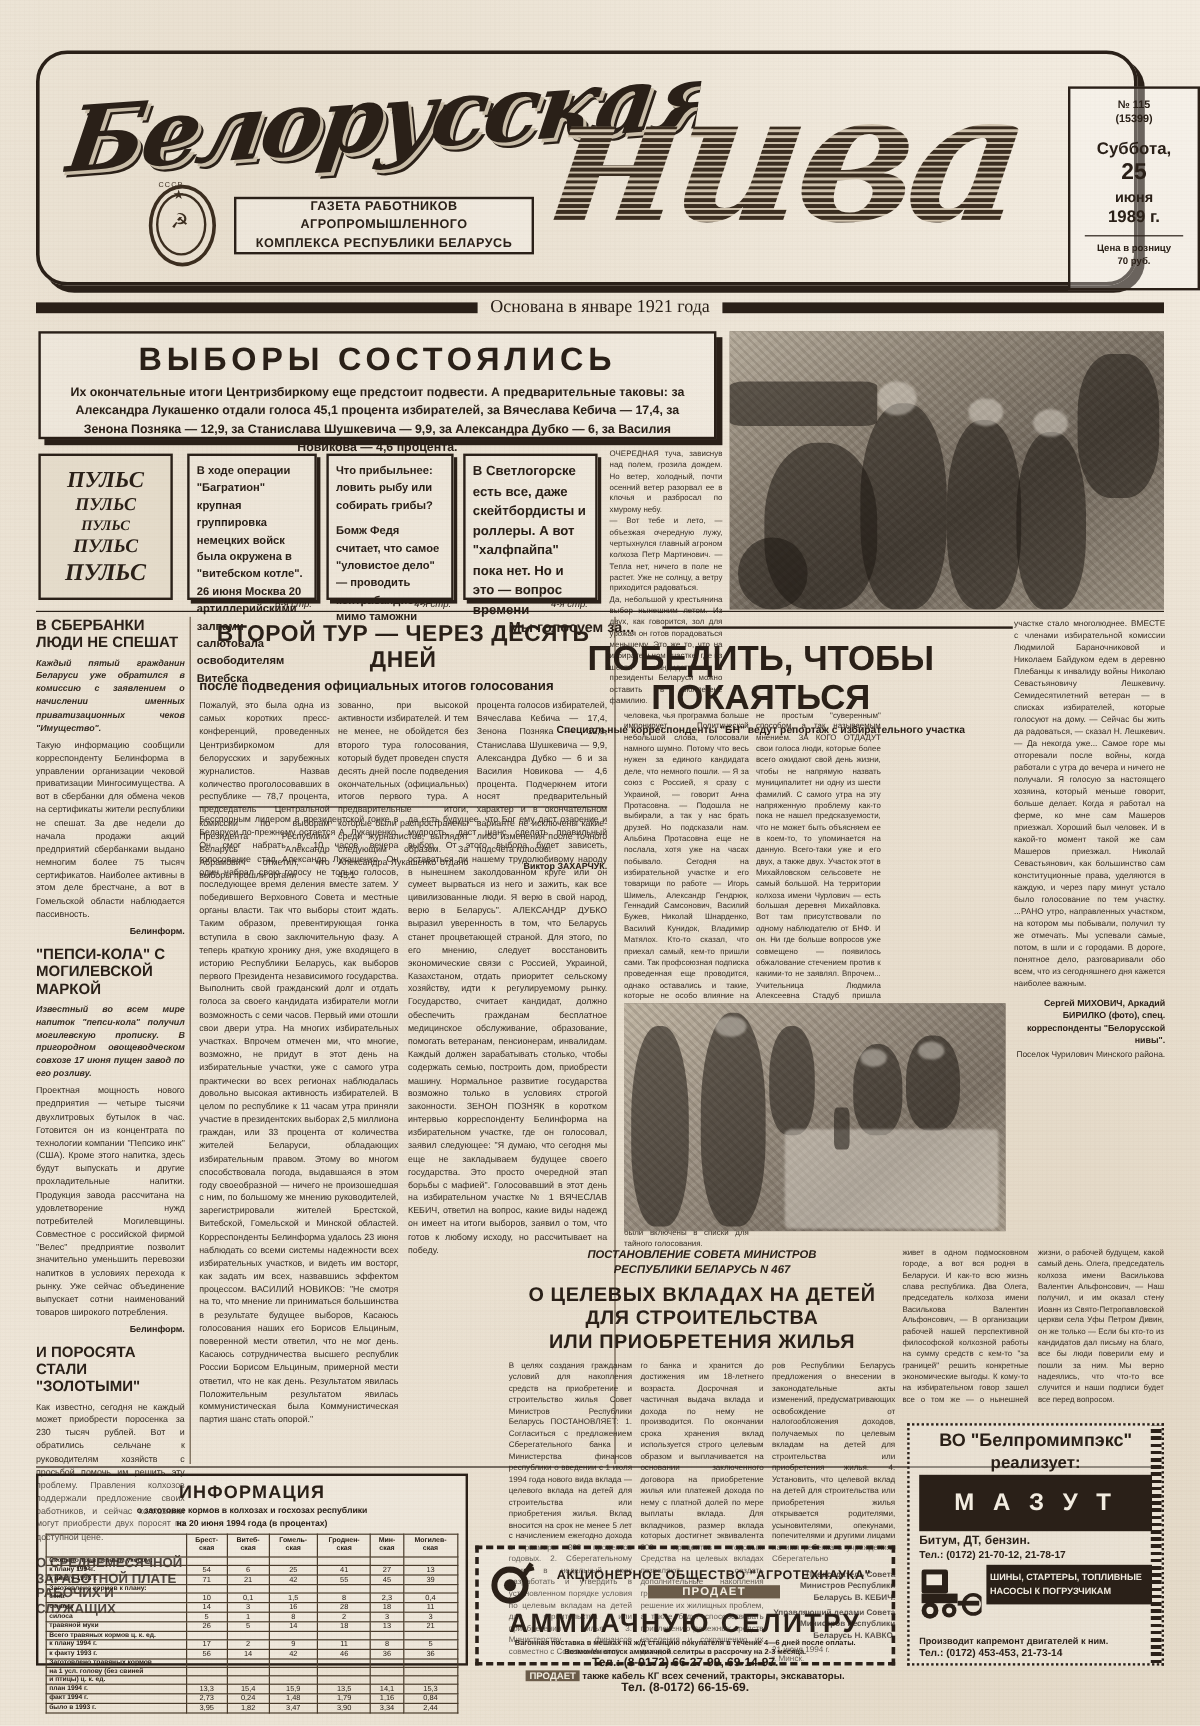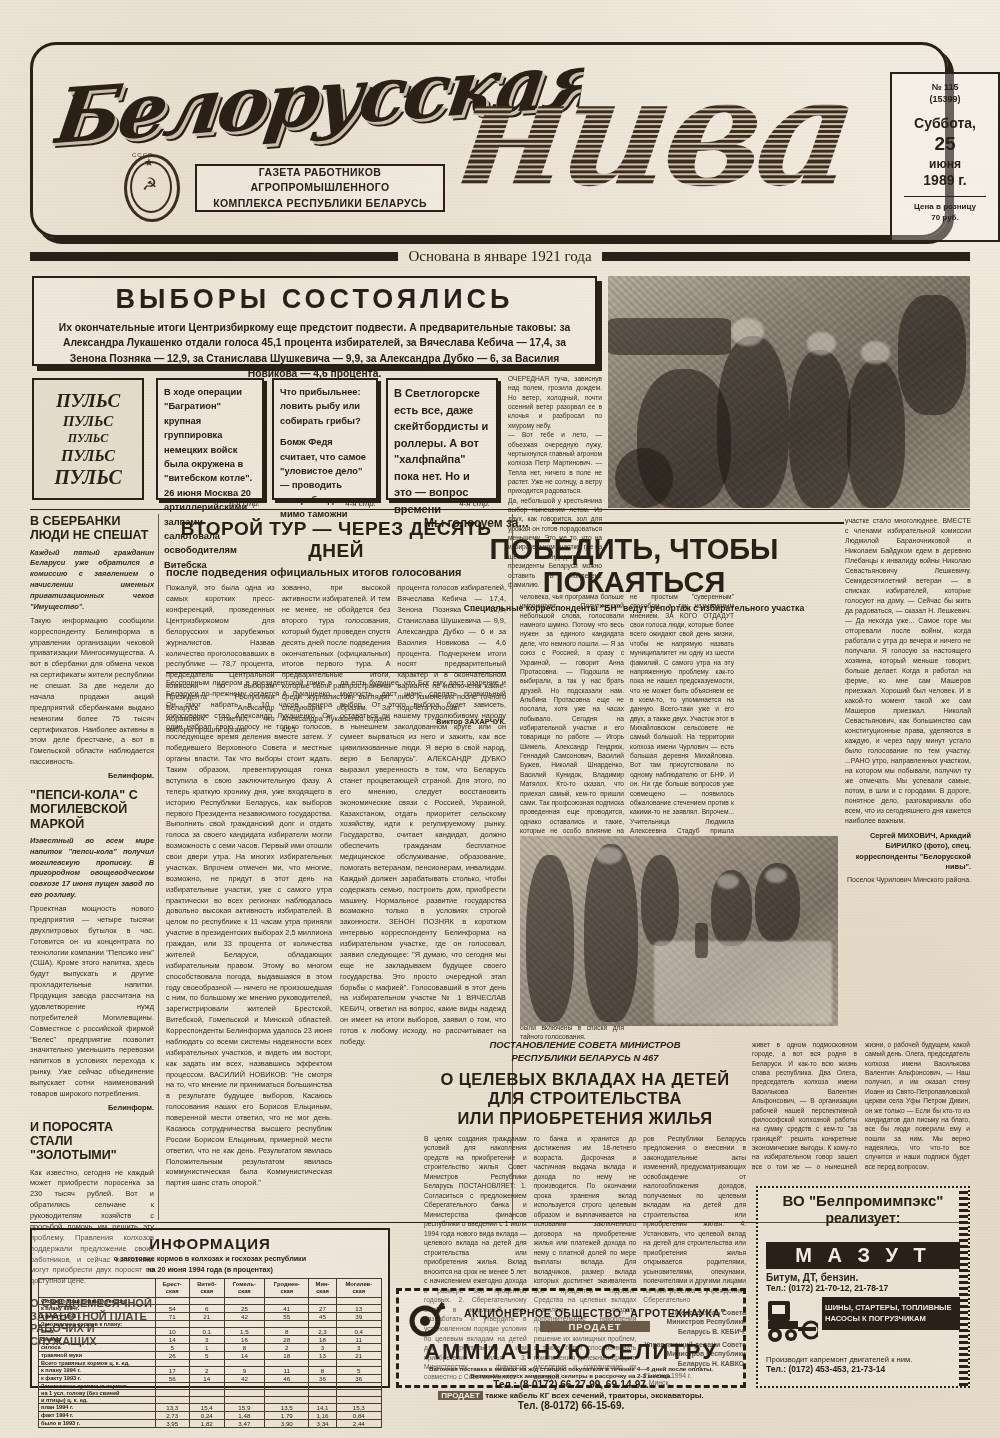--- a/index.html
+++ b/index.html
@@ -556,21 +556,21 @@
       <span class="graybar" style="padding:0 3px;display:inline;">ПРОДАЕТ</span>
       <span>также кабель КГ всех сечений, тракторы, экскаваторы.</span>
     </div>
     <div style="text-align:center;font-size:10px;font-weight:bold;color:#2a2018;">Тел. (8-0172) 66-15-69.</div>
   </div>
 
   <div class="ad" style="left:756px;top:1186px;width:214px;height:202px;border:2px dotted #2a2018;padding:4px 8px;">
     <div class="ad-stripe" style="right:0;"></div>
     <div style="text-align:center;font-weight:bold;font-size:15px;color:#2a2018;">ВО "Белпромимпэкс"</div>
     <div style="text-align:center;font-weight:bold;font-size:14px;color:#2a2018;margin-top:1px;">реализует:</div>
-    <div class="blackbar" style="font-size:20px;letter-spacing:5px;margin-top:16px;padding:2px 0;">М А З У Т</div>
+    <div class="blackbar" style="font-size:20px;letter-spacing:5px;margin-top:3px;padding:12px 0;">М А З У Т</div>
     <div style="font-weight:bold;font-size:10px;color:#2a2018;margin-top:3px;">Битум, ДТ, бензин.</div>
     <div style="font-weight:bold;font-size:8.5px;color:#2a2018;">Тел.: (0172) 21-70-12, 21-78-17</div>
     <div style="display:flex;align-items:flex-start;gap:4px;margin-top:4px;">
       <div style="flex:0 0 auto;">
         <svg width="52" height="48" viewBox="0 0 52 48">
           <rect x="2" y="4" width="22" height="20" rx="2" fill="#2a2018"></rect>
           <rect x="6" y="8" width="13" height="9" fill="#efe7da"></rect>
           <rect x="2" y="24" width="30" height="8" fill="#2a2018"></rect>
           <circle cx="9" cy="38" r="7" fill="#2a2018"></circle>
             <circle cx="9" cy="38" r="3" fill="#efe7da"></circle>
@@ -578,17 +578,17 @@
             <circle cx="25" cy="38" r="2.5" fill="#efe7da"></circle>
           <rect x="32" y="30" width="18" height="4" fill="#2a2018"></rect>
           <circle cx="45" cy="33" r="8" fill="none" stroke="#2a2018" stroke-width="3"></circle>
         </svg>
       </div>
       <div class="blackbar" style="flex:1;font-size:7.6px;line-height:1.5;padding:5px 3px;text-align:left;">
         <div>ШИНЫ, СТАРТЕРЫ, ТОПЛИВНЫЕ</div>
         <div>НАСОСЫ К ПОГРУЗЧИКАМ</div>
       </div>
     </div>
-    <div style="font-weight:normal;font-size:7.6px;color:#2a2018;margin-top:6px;">Производит капремонт двигателей к ним.</div>
+    <div style="font-weight:bold;font-size:7.6px;color:#2a2018;margin-top:6px;">Производит капремонт двигателей к ним.</div>
     <div style="font-weight:bold;font-size:8.5px;color:#2a2018;">Тел.: (0172) 453-453, 21-73-14</div>
   </div>
 
 </div>
 
 </body></html>

